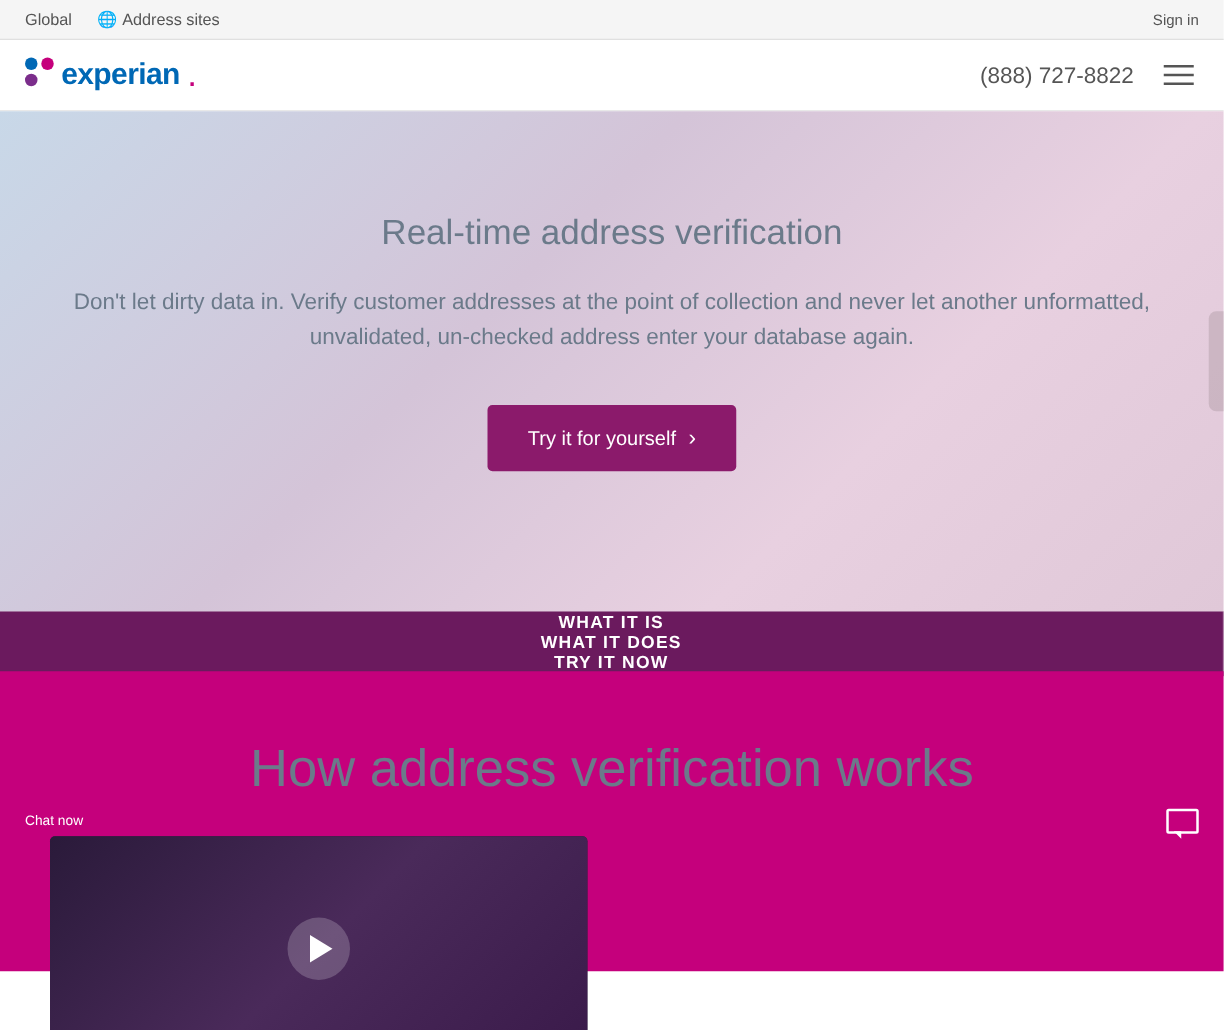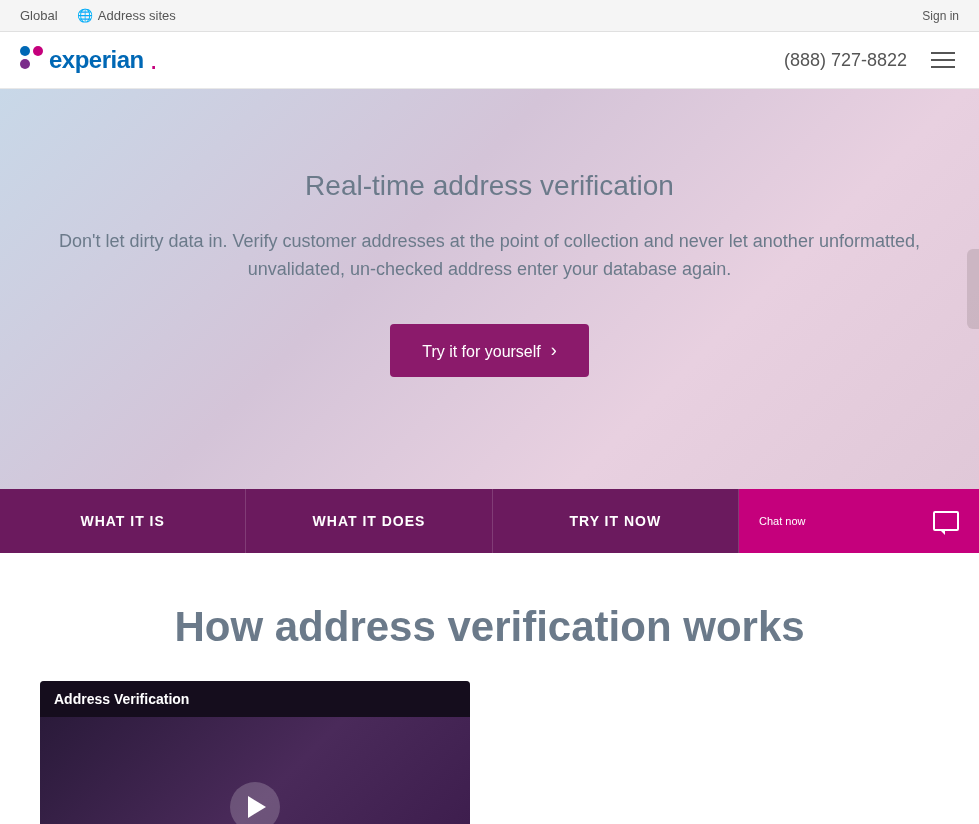--- a/index.html
+++ b/index.html
@@ -97,21 +97,22 @@
       height: 80px;
       background: rgba(180,160,170,0.5);
       border-radius: 6px 0 0 6px;
     }
 
     
     .nav-tabs {
       background: #6b1a5e;
       display: flex;
       align-items: stretch;
-      height: 64px;
+      height: 52px;
+      flex-direction: column;
     }
     .nav-tab {
       flex: 1;
       display: flex;
       align-items: center;
       justify-content: center;
       color: #fff;
       font-size: 14px;
       font-weight: bold;
       letter-spacing: 1px;
@@ -145,21 +146,21 @@
       border-left: 6px solid transparent;
       border-right: 0px solid transparent;
       border-top: 6px solid #fff;
     }
 
     
     .main { padding: 50px 40px; background: #fff; }
     .section-title {
       font-size: 42px;
       color: #6b7a8a;
-      font-weight: 700;
+      font-weight: 400;
       text-align: center;
       margin-bottom: 30px;
     }
     .content-grid {
       display: grid;
       grid-template-columns: 1fr 1fr;
       gap: 40px;
       align-items: start;
     }
     .content-text {
@@ -256,19 +257,18 @@
   <div class="chat-tab">
     <span class="chat-tab-label">Chat now</span>
     <div class="chat-icon"></div>
   </div>
 </nav>
 
 <main class="main">
   <h2 class="section-title">How address verification works</h2>
   <div class="content-grid">
     <div class="video-card">
-      <div class="video-title">Address Verification</div>
       <div class="video-preview">
         <div class="play-btn"></div>
       </div>
     </div>
   </div>
 </main>
 
 </body></html>

